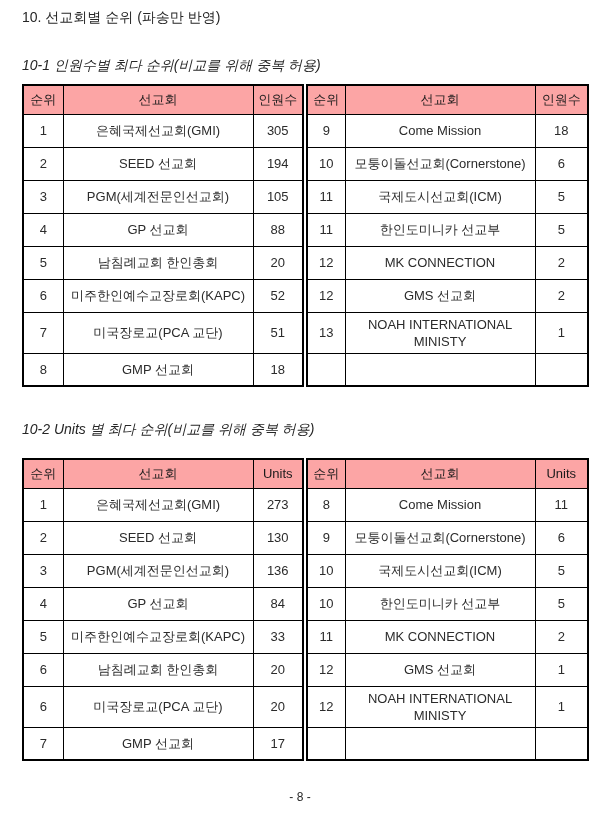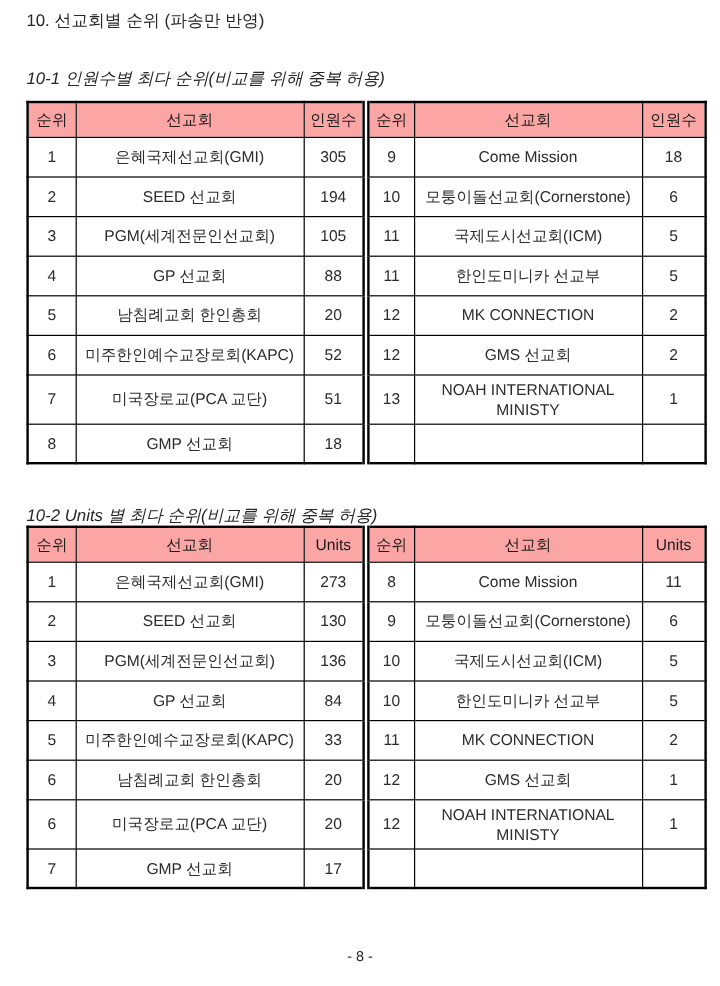--- a/index.html
+++ b/index.html
@@ -23,21 +23,21 @@
     line-height: 18px;
     color: #262626;
   }
   .subtitle {
     font-size: 14px;
     line-height: 18px;
     color: #262626;
     font-style: italic;
   }
   .sec1 .subtitle { margin-top: 30px; margin-bottom: 10px; }
-  .sec2 .subtitle { margin-top: 33px; margin-bottom: 0; }
+  .sec2 .subtitle { margin-top: 33px; margin-bottom: 20px; }
   table.rank-table {
     border-collapse: collapse;
     table-layout: fixed;
     border: 2px solid #000000;
   }
   table.rank-table th,
   table.rank-table td {
     border: 1px solid #000000;
     text-align: center;
     vertical-align: middle;

